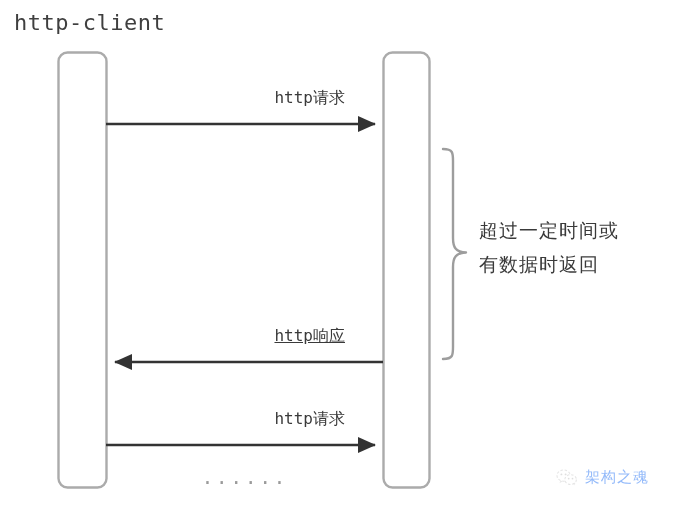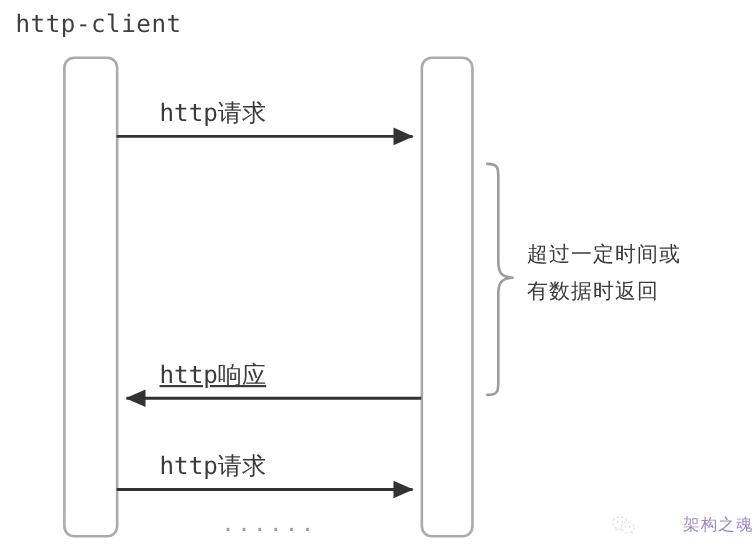--- a/index.html
+++ b/index.html
@@ -34,23 +34,23 @@
     color: #3a3a3a;
   }
   .participant-title {
     font-family: "DejaVu Sans Mono", "Liberation Mono", monospace;
     font-size: 22px;
     letter-spacing: 0.5px;
     color: #3f3f3f;
   }
   .msg-label {
     font-family: "DejaVu Sans Mono", "Liberation Mono", monospace;
-    font-size: 22px;
+    font-size: 16px;
     color: #3a3a3a;
-    text-align: left;
+    text-align: right;
   }
   .note-line {
     font-family: "DejaVu Sans", "Liberation Sans", sans-serif;
     font-size: 19px;
     color: #3a3a3a;
     letter-spacing: 1px;
   }
   .ellipsis-dots {
     font-family: "DejaVu Sans Mono", "Liberation Mono", monospace;
     font-size: 19px;
@@ -60,24 +60,23 @@
   .watermark {
     position: absolute;
     display: flex;
     align-items: center;
     gap: 7px;
     opacity: 0.55;
   }
   .watermark-text {
     font-family: "DejaVu Sans", "Liberation Sans", sans-serif;
     font-size: 15px;
-    color: #4c1d95;
+    color: #3b82f6;
     letter-spacing: 1px;
     white-space: pre;
-    margin-left: 36px;
   }
 </style>
 </head>
 <body>
 
 <div id="diagram-canvas">
 
   <svg class="layer-svg" viewBox="0 0 685 507">
     <defs>
       <marker id="arrow-right" viewBox="0 0 10 10" refX="9.5" refY="5" markerWidth="7" markerHeight="7" orient="auto-start-reverse">

